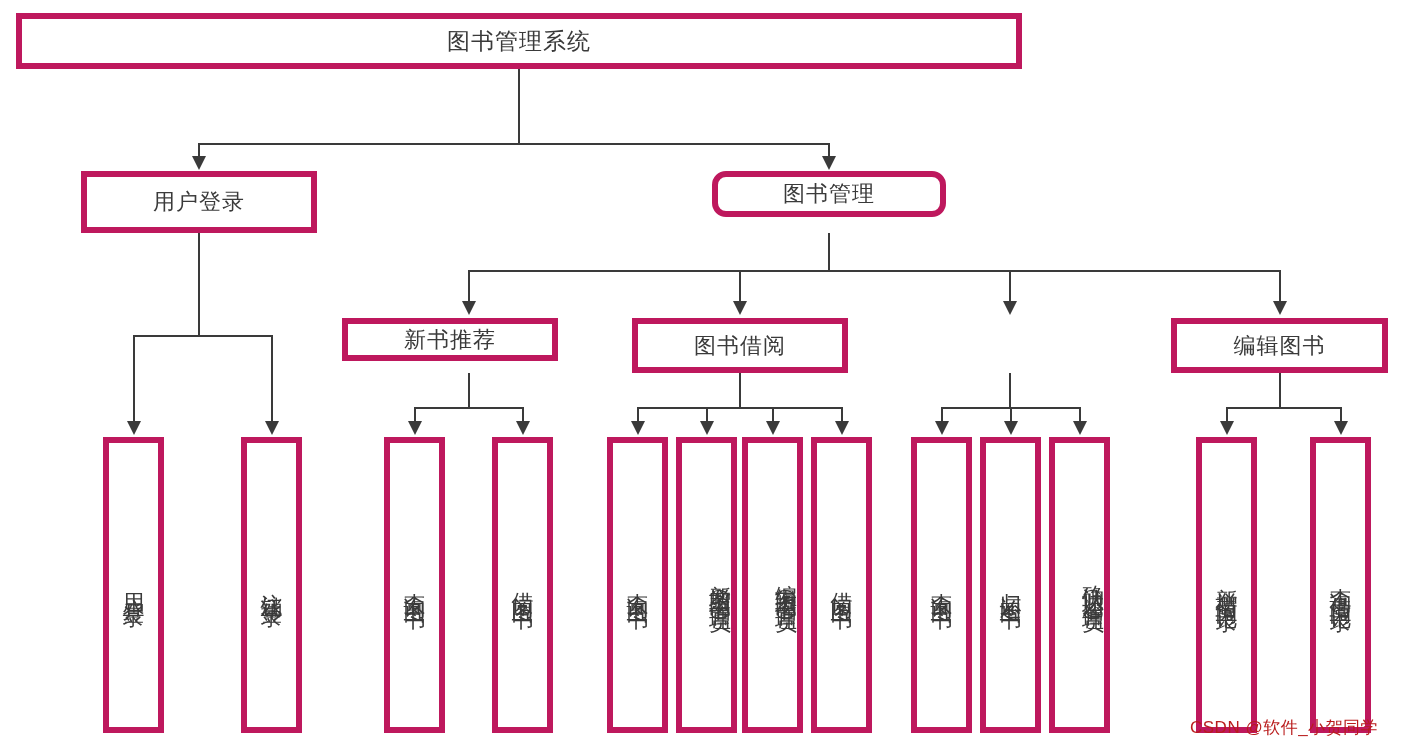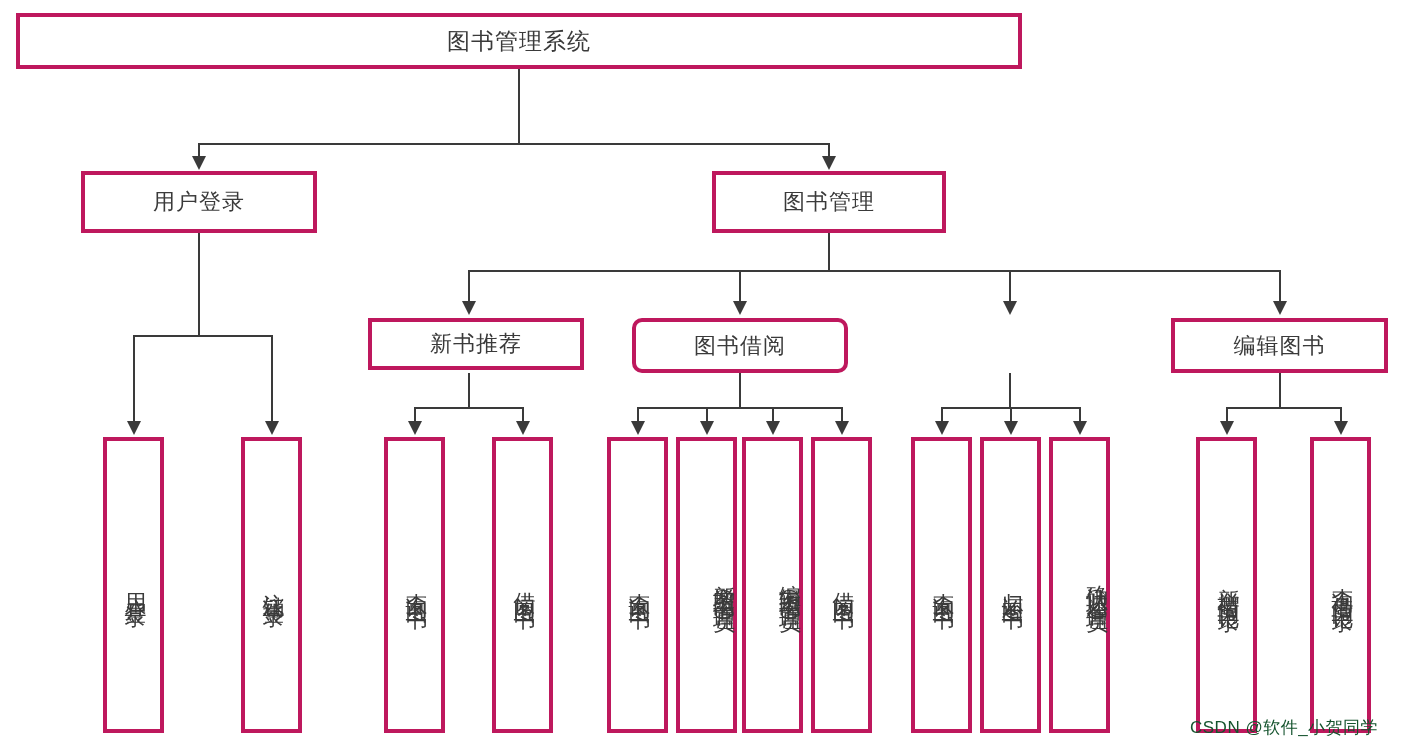--- a/index.html
+++ b/index.html
@@ -11,27 +11,26 @@
     position:relative;
     width:1405px;
     height:747px;
     background:#ffffff;
     overflow:hidden;
   }
   
   .node{
     position:absolute;
     box-sizing:border-box;
-    border:4px solid #be185d;
+    border:6px solid #be185d;
     background:#ffffff;
     display:flex;
     align-items:center;
     justify-content:center;
     color:#3a3a3a;
-    font-family:Liberation Mono, monospace;
   }
   .node.h{            
     font-size:22px;
     letter-spacing:1px;
     white-space:nowrap;
   }
   .node.root{ font-size:23px; }
   .node.v{            
     writing-mode:vertical-rl;
     text-orientation:upright;
@@ -60,21 +59,21 @@
     width:0;height:0;
     border-left:7px solid transparent;
     border-right:7px solid transparent;
     border-top:14px solid #3a3a3a;
   }
 
   
   #watermark{
     position:absolute;
     font-size:17px;
-    color:#14532d;
+    color:#b91c1c;
     white-space:nowrap;
     letter-spacing:0.5px;
     user-select:none;
   }
 </style>
 </head>
 <body>
 
 <div id="canvas">
 
@@ -82,42 +81,42 @@
 
   <div class="ln vln" style="left:518px;top:69px;height:74px;"></div>
   <div class="ln hln" style="left:198px;top:143px;width:632px;"></div>
   <div class="ln vln" style="left:198px;top:143px;height:14px;"></div>
   <div class="arrow" style="left:192px;top:156px;"></div>
   <div class="ln vln" style="left:828px;top:143px;height:14px;"></div>
   <div class="arrow" style="left:822px;top:156px;"></div>
 
   <div class="node h" style="left:81px;top:171px;width:236px;height:62px;">用户登录</div>
 
-  <div class="node h" style="left:712px;top:171px;width:234px;height:62px;">图书管理</div>
+  <div class="node h" style="left:712px;top:171px;width:234px;height:46px;border-radius:14px;">图书管理</div>
 
   <div class="ln vln" style="left:198px;top:233px;height:102px;"></div>
   <div class="ln hln" style="left:133px;top:335px;width:140px;"></div>
   <div class="ln vln" style="left:133px;top:335px;height:88px;"></div>
   <div class="arrow" style="left:127px;top:421px;"></div>
   <div class="ln vln" style="left:271px;top:335px;height:88px;"></div>
   <div class="arrow" style="left:265px;top:421px;"></div>
 
   <div class="ln vln" style="left:828px;top:233px;height:39px;"></div>
   <div class="ln hln" style="left:468px;top:270px;width:812px;"></div>
   <div class="ln vln" style="left:468px;top:270px;height:33px;"></div>
   <div class="arrow" style="left:462px;top:301px;"></div>
   <div class="ln vln" style="left:739px;top:270px;height:33px;"></div>
   <div class="arrow" style="left:733px;top:301px;"></div>
   <div class="ln vln" style="left:1009px;top:270px;height:33px;"></div>
   <div class="arrow" style="left:1003px;top:301px;"></div>
   <div class="ln vln" style="left:1279px;top:270px;height:33px;"></div>
   <div class="arrow" style="left:1273px;top:301px;"></div>
 
-  <div class="node h" style="left:368px;top:318px;width:216px;height:52px;">新书推荐</div>
-  <div class="node h" style="left:632px;top:318px;width:216px;height:55px;border-radius:10px;">图书借阅</div>
+  <div class="node h" style="left:342px;top:318px;width:216px;height:43px;">新书推荐</div>
+  <div class="node h" style="left:632px;top:318px;width:216px;height:55px;">图书借阅</div>
   <div class="node h" style="left:1171px;top:318px;width:217px;height:55px;">编辑图书</div>
 
   <div class="ln vln" style="left:468px;top:373px;height:36px;"></div>
   <div class="ln hln" style="left:414px;top:407px;width:110px;"></div>
   <div class="ln vln" style="left:414px;top:407px;height:16px;"></div>
   <div class="arrow" style="left:408px;top:421px;"></div>
   <div class="ln vln" style="left:522px;top:407px;height:16px;"></div>
   <div class="arrow" style="left:516px;top:421px;"></div>
 
   <div class="ln vln" style="left:739px;top:373px;height:36px;"></div>

